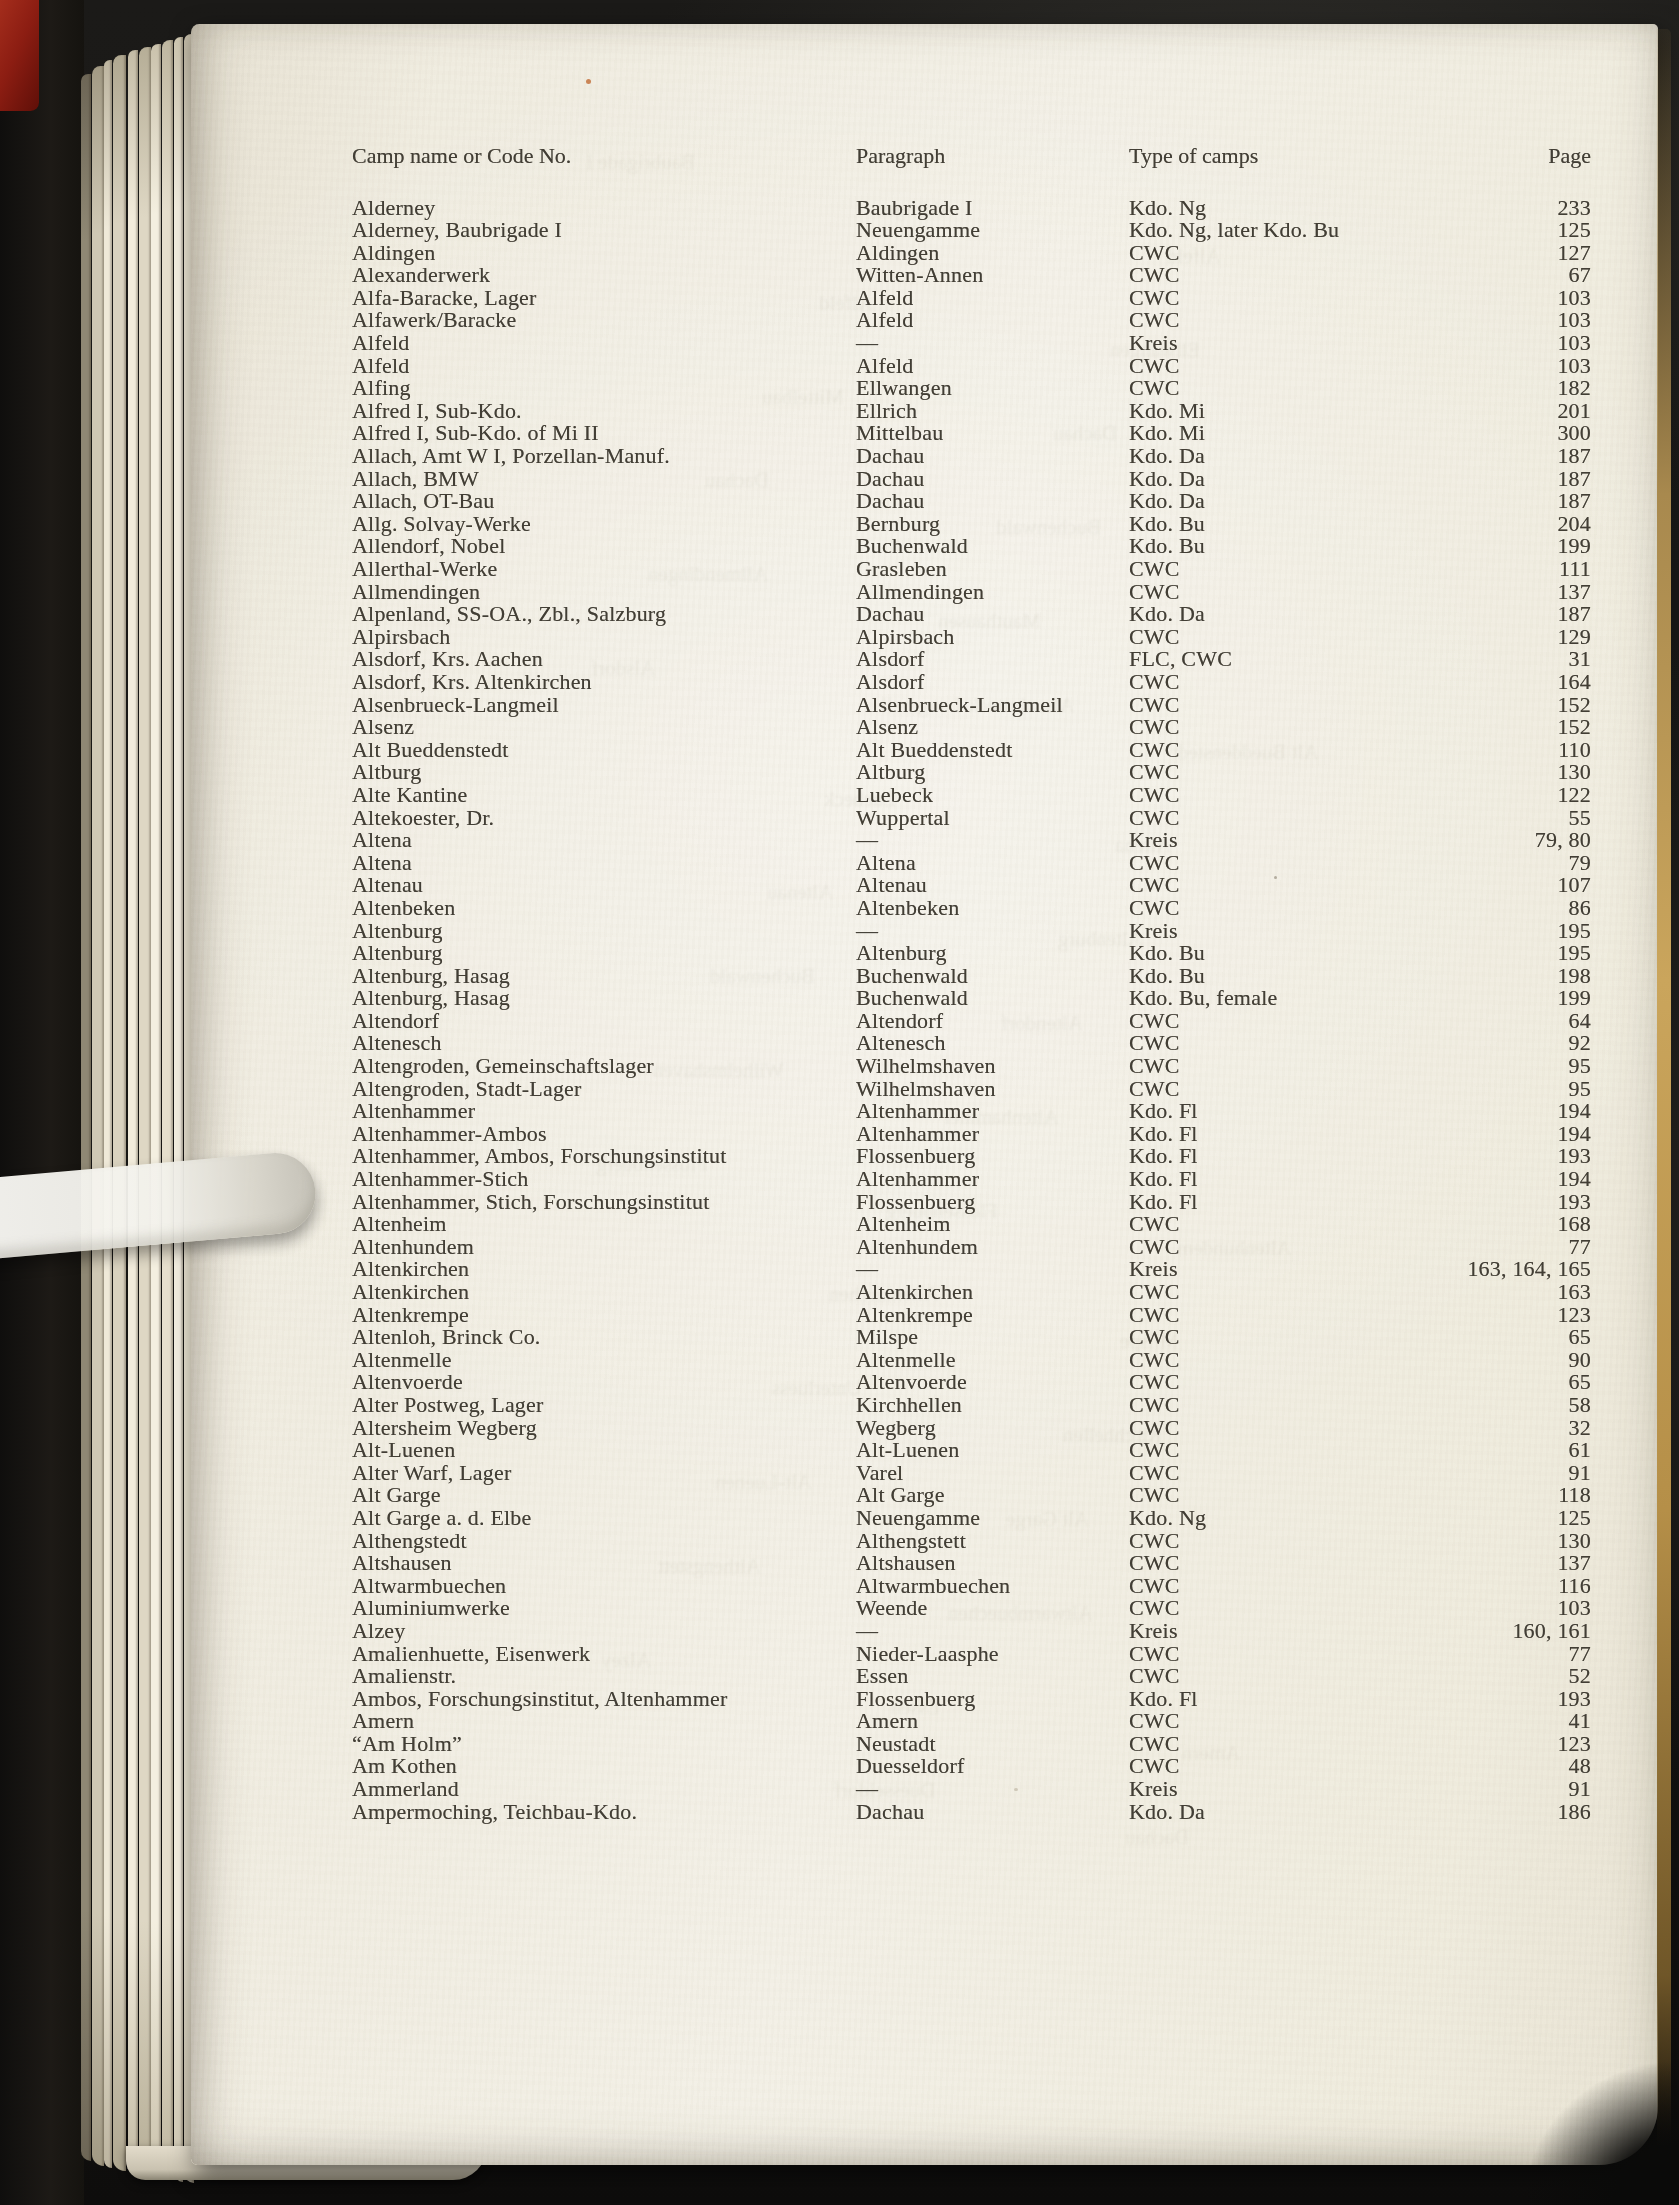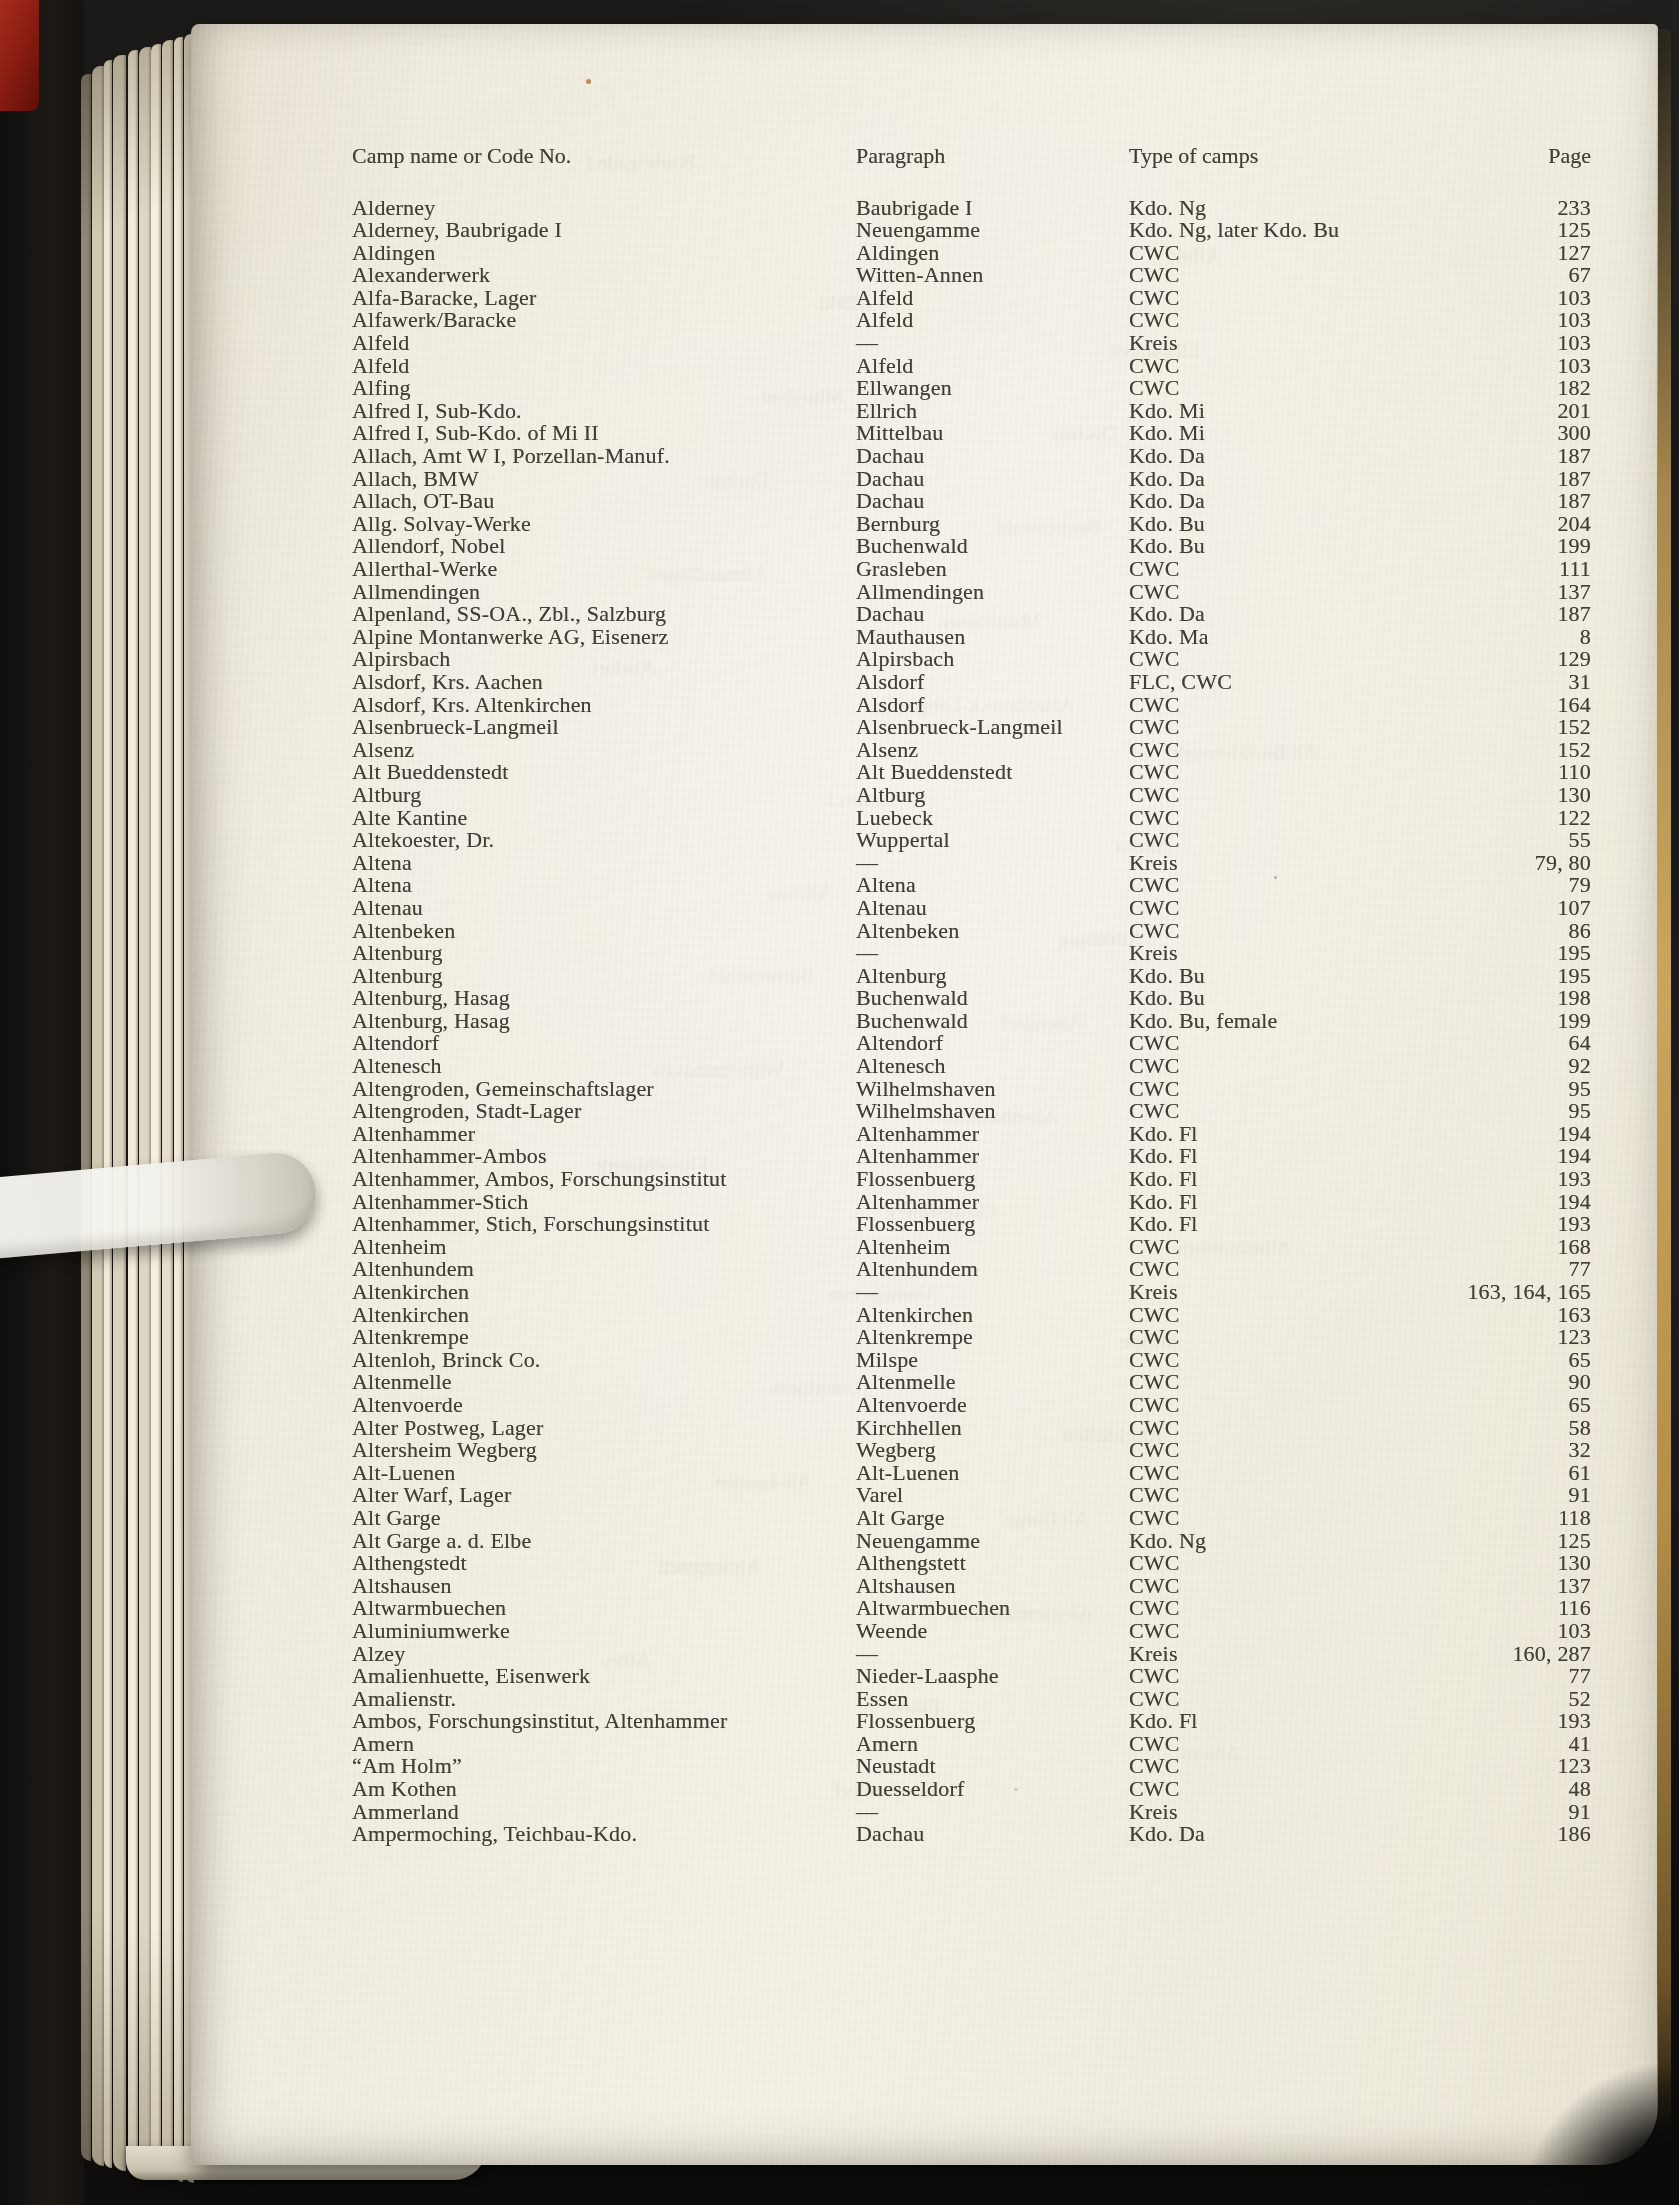--- a/index.html
+++ b/index.html
@@ -264,26 +264,20 @@
           <span class="cell cell-type" data-interactable="false">CWC</span>
           <span class="cell cell-page" data-interactable="false">137</span>
         </div>
         <div class="row" data-interactable="false">
           <span class="cell cell-name" data-interactable="false">Alpenland, SS-OA., Zbl., Salzburg</span>
           <span class="cell cell-paragraph" data-interactable="false">Dachau</span>
           <span class="cell cell-type" data-interactable="false">Kdo. Da</span>
           <span class="cell cell-page" data-interactable="false">187</span>
         </div>
         <div class="row" data-interactable="false">
-          <span class="cell cell-name" data-interactable="false">Alpine Montanwerke AG, Eisenerz</span>
-          <span class="cell cell-paragraph" data-interactable="false">Mauthausen</span>
-          <span class="cell cell-type" data-interactable="false">Kdo. Ma</span>
-          <span class="cell cell-page" data-interactable="false">8</span>
-        </div>
-        <div class="row" data-interactable="false">
           <span class="cell cell-name" data-interactable="false">Alpirsbach</span>
           <span class="cell cell-paragraph" data-interactable="false">Alpirsbach</span>
           <span class="cell cell-type" data-interactable="false">CWC</span>
           <span class="cell cell-page" data-interactable="false">129</span>
         </div>
         <div class="row" data-interactable="false">
           <span class="cell cell-name" data-interactable="false">Alsdorf, Krs. Aachen</span>
           <span class="cell cell-paragraph" data-interactable="false">Alsdorf</span>
           <span class="cell cell-type" data-interactable="false">FLC, CWC</span>
           <span class="cell cell-page" data-interactable="false">31</span>
@@ -537,21 +531,21 @@
         <div class="row" data-interactable="false">
           <span class="cell cell-name" data-interactable="false">Aluminiumwerke</span>
           <span class="cell cell-paragraph" data-interactable="false">Weende</span>
           <span class="cell cell-type" data-interactable="false">CWC</span>
           <span class="cell cell-page" data-interactable="false">103</span>
         </div>
         <div class="row" data-interactable="false">
           <span class="cell cell-name" data-interactable="false">Alzey</span>
           <span class="cell cell-paragraph" data-interactable="false">—</span>
           <span class="cell cell-type" data-interactable="false">Kreis</span>
-          <span class="cell cell-page" data-interactable="false">160, 287</span>
+          <span class="cell cell-page" data-interactable="false">160, 161</span>
         </div>
         <div class="row" data-interactable="false">
           <span class="cell cell-name" data-interactable="false">Amalienhuette, Eisenwerk</span>
           <span class="cell cell-paragraph" data-interactable="false">Nieder-Laasphe</span>
           <span class="cell cell-type" data-interactable="false">CWC</span>
           <span class="cell cell-page" data-interactable="false">77</span>
         </div>
         <div class="row" data-interactable="false">
           <span class="cell cell-name" data-interactable="false">Amalienstr.</span>
           <span class="cell cell-paragraph" data-interactable="false">Essen</span>

